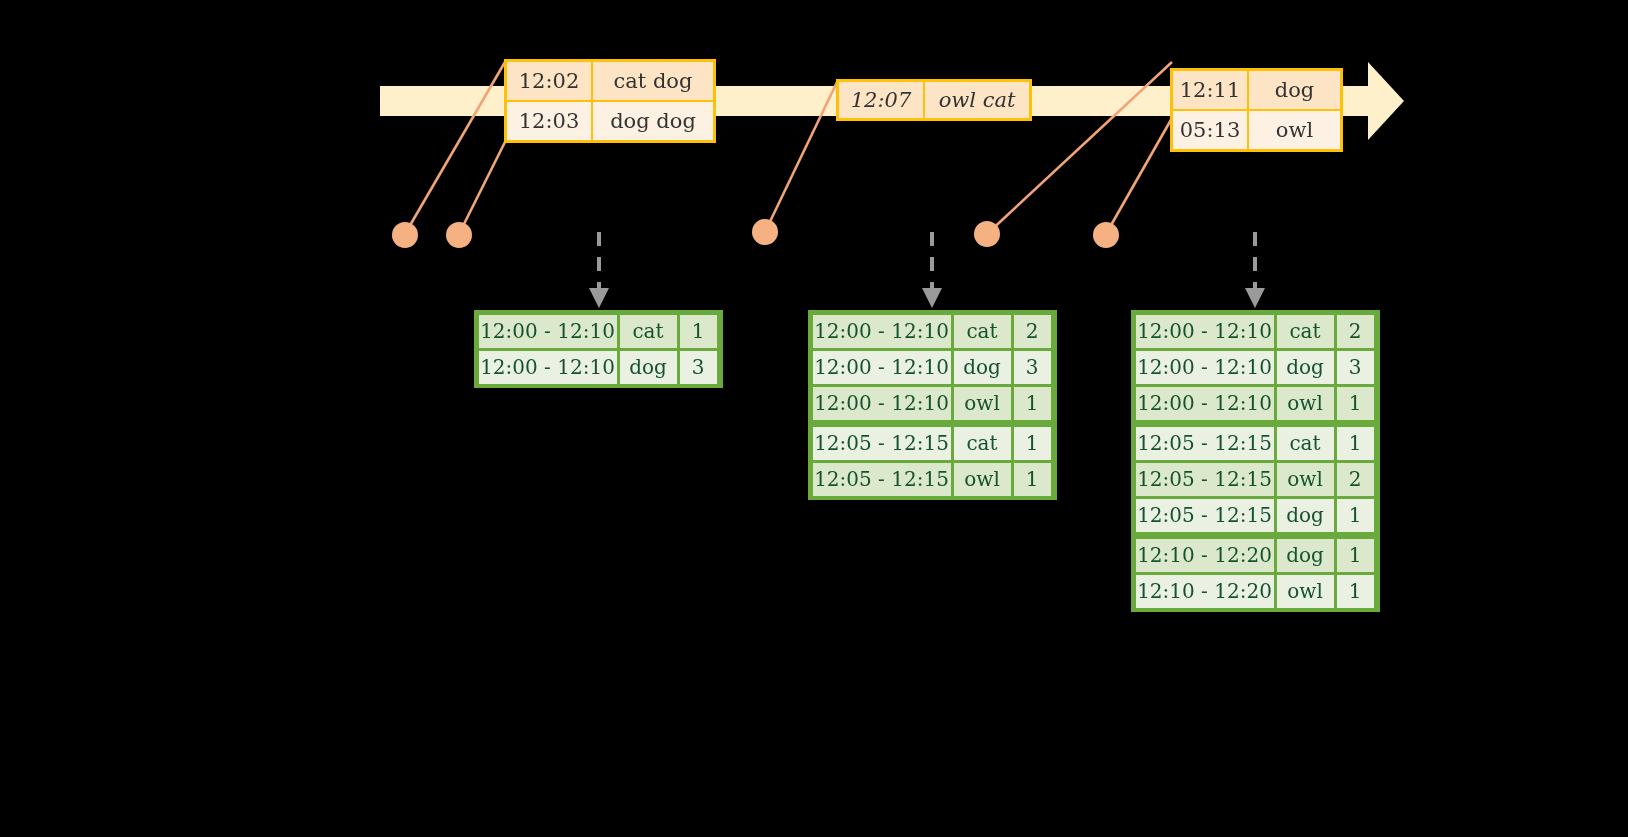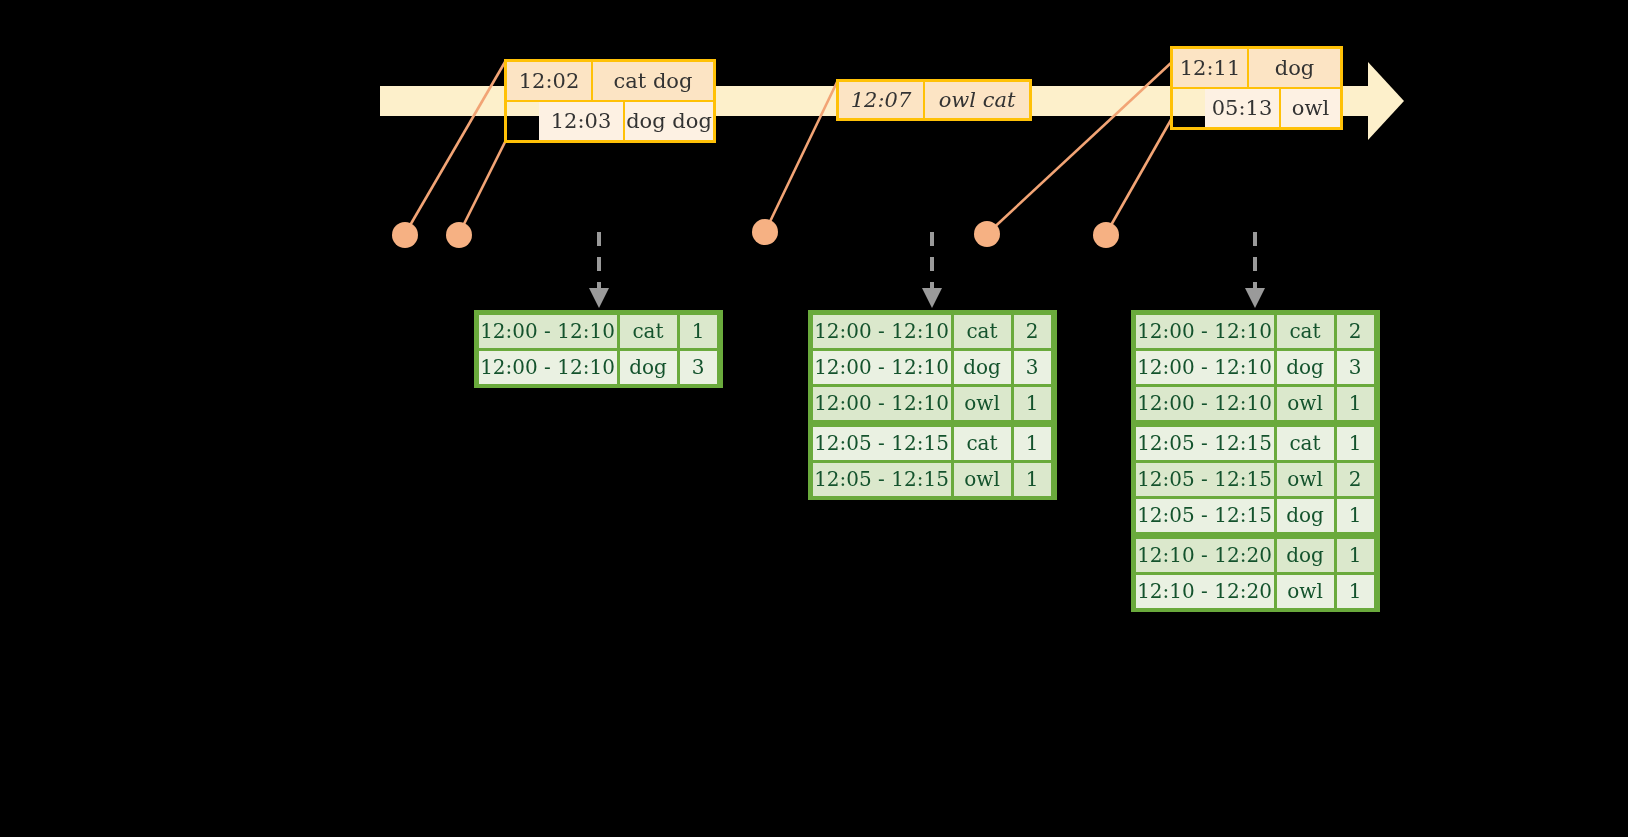--- a/index.html
+++ b/index.html
@@ -6,21 +6,21 @@
   #stage{position:relative;width:1628px;height:837px;background:#000;
          font-family:"DejaVu Serif", serif;overflow:hidden;}
 
   
   .tl-bar{position:absolute;background:#fdf0cb;}
 
   
   .evt{position:absolute;border:3px solid #ffc107;box-sizing:border-box;
        display:flex;flex-direction:column;}
   .evt-row{display:flex;flex:1;}
-  .evt-row + .evt-row{border-top:2px solid #ffc107;padding-left:32px;}
+  .evt-row + .evt-row{border-top:2px solid #ffc107;}
   .evt-cell{display:flex;align-items:center;justify-content:center;
             font-size:21px;color:#333;white-space:nowrap;}
   .evt-cell.time{border-right:2px solid #ffc107;}
   .shade-a .evt-cell{background:#fce4c4;}
   .shade-b .evt-cell{background:#fdf1e3;}
 
   
   .conn{position:absolute;left:0;top:0;width:1628px;height:837px;
         pointer-events:none;}
 
@@ -86,21 +86,21 @@
     </div>
   </div>
 
   <div class="evt" style="left:836px;top:79px;width:196px;height:42px;font-style:italic;">
     <div class="evt-row shade-a">
       <div class="evt-cell time" style="width:84px;">12:07</div>
       <div class="evt-cell" style="flex:1;">owl cat</div>
     </div>
   </div>
 
-  <div class="evt" style="left:1170px;top:46px;width:173px;height:84px;">
+  <div class="evt" style="left:1170px;top:68px;width:173px;height:84px;">
     <div class="evt-row shade-a">
       <div class="evt-cell time" style="width:74px;">12:11</div>
       <div class="evt-cell" style="flex:1;">dog</div>
     </div>
     <div class="evt-row shade-b">
       <div class="evt-cell time" style="width:74px;">05:13</div>
       <div class="evt-cell" style="flex:1;">owl</div>
     </div>
   </div>
 

